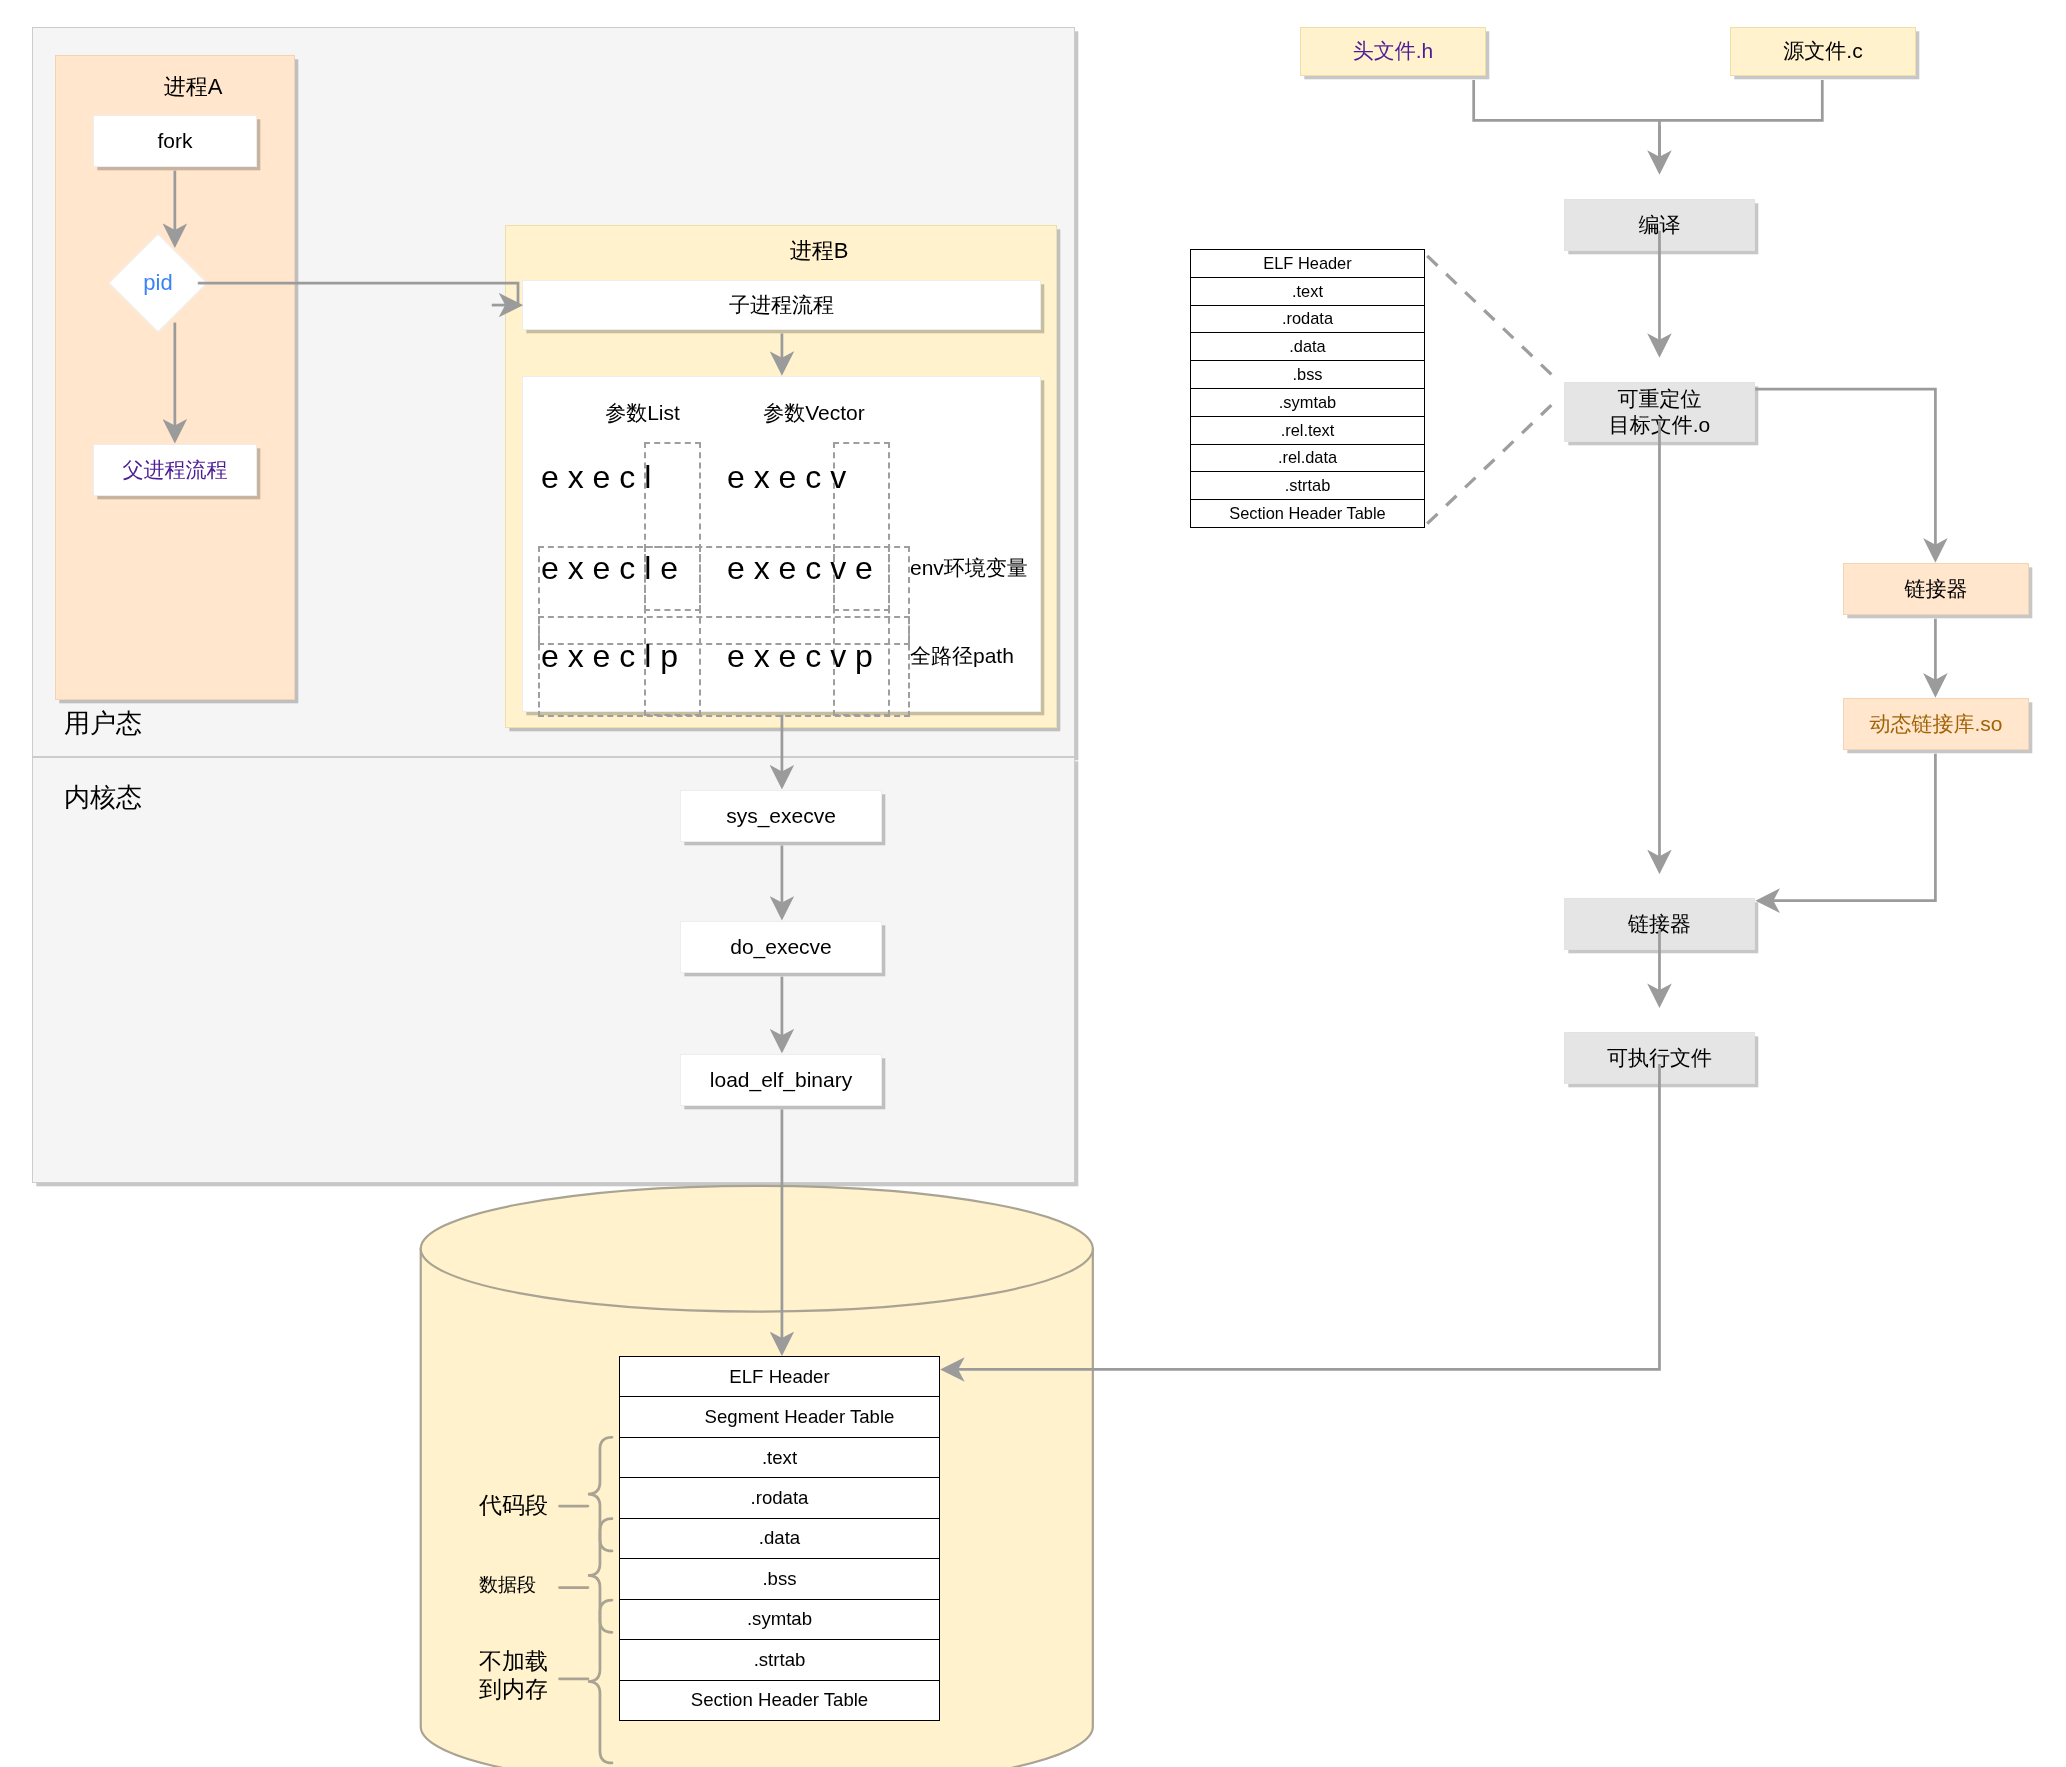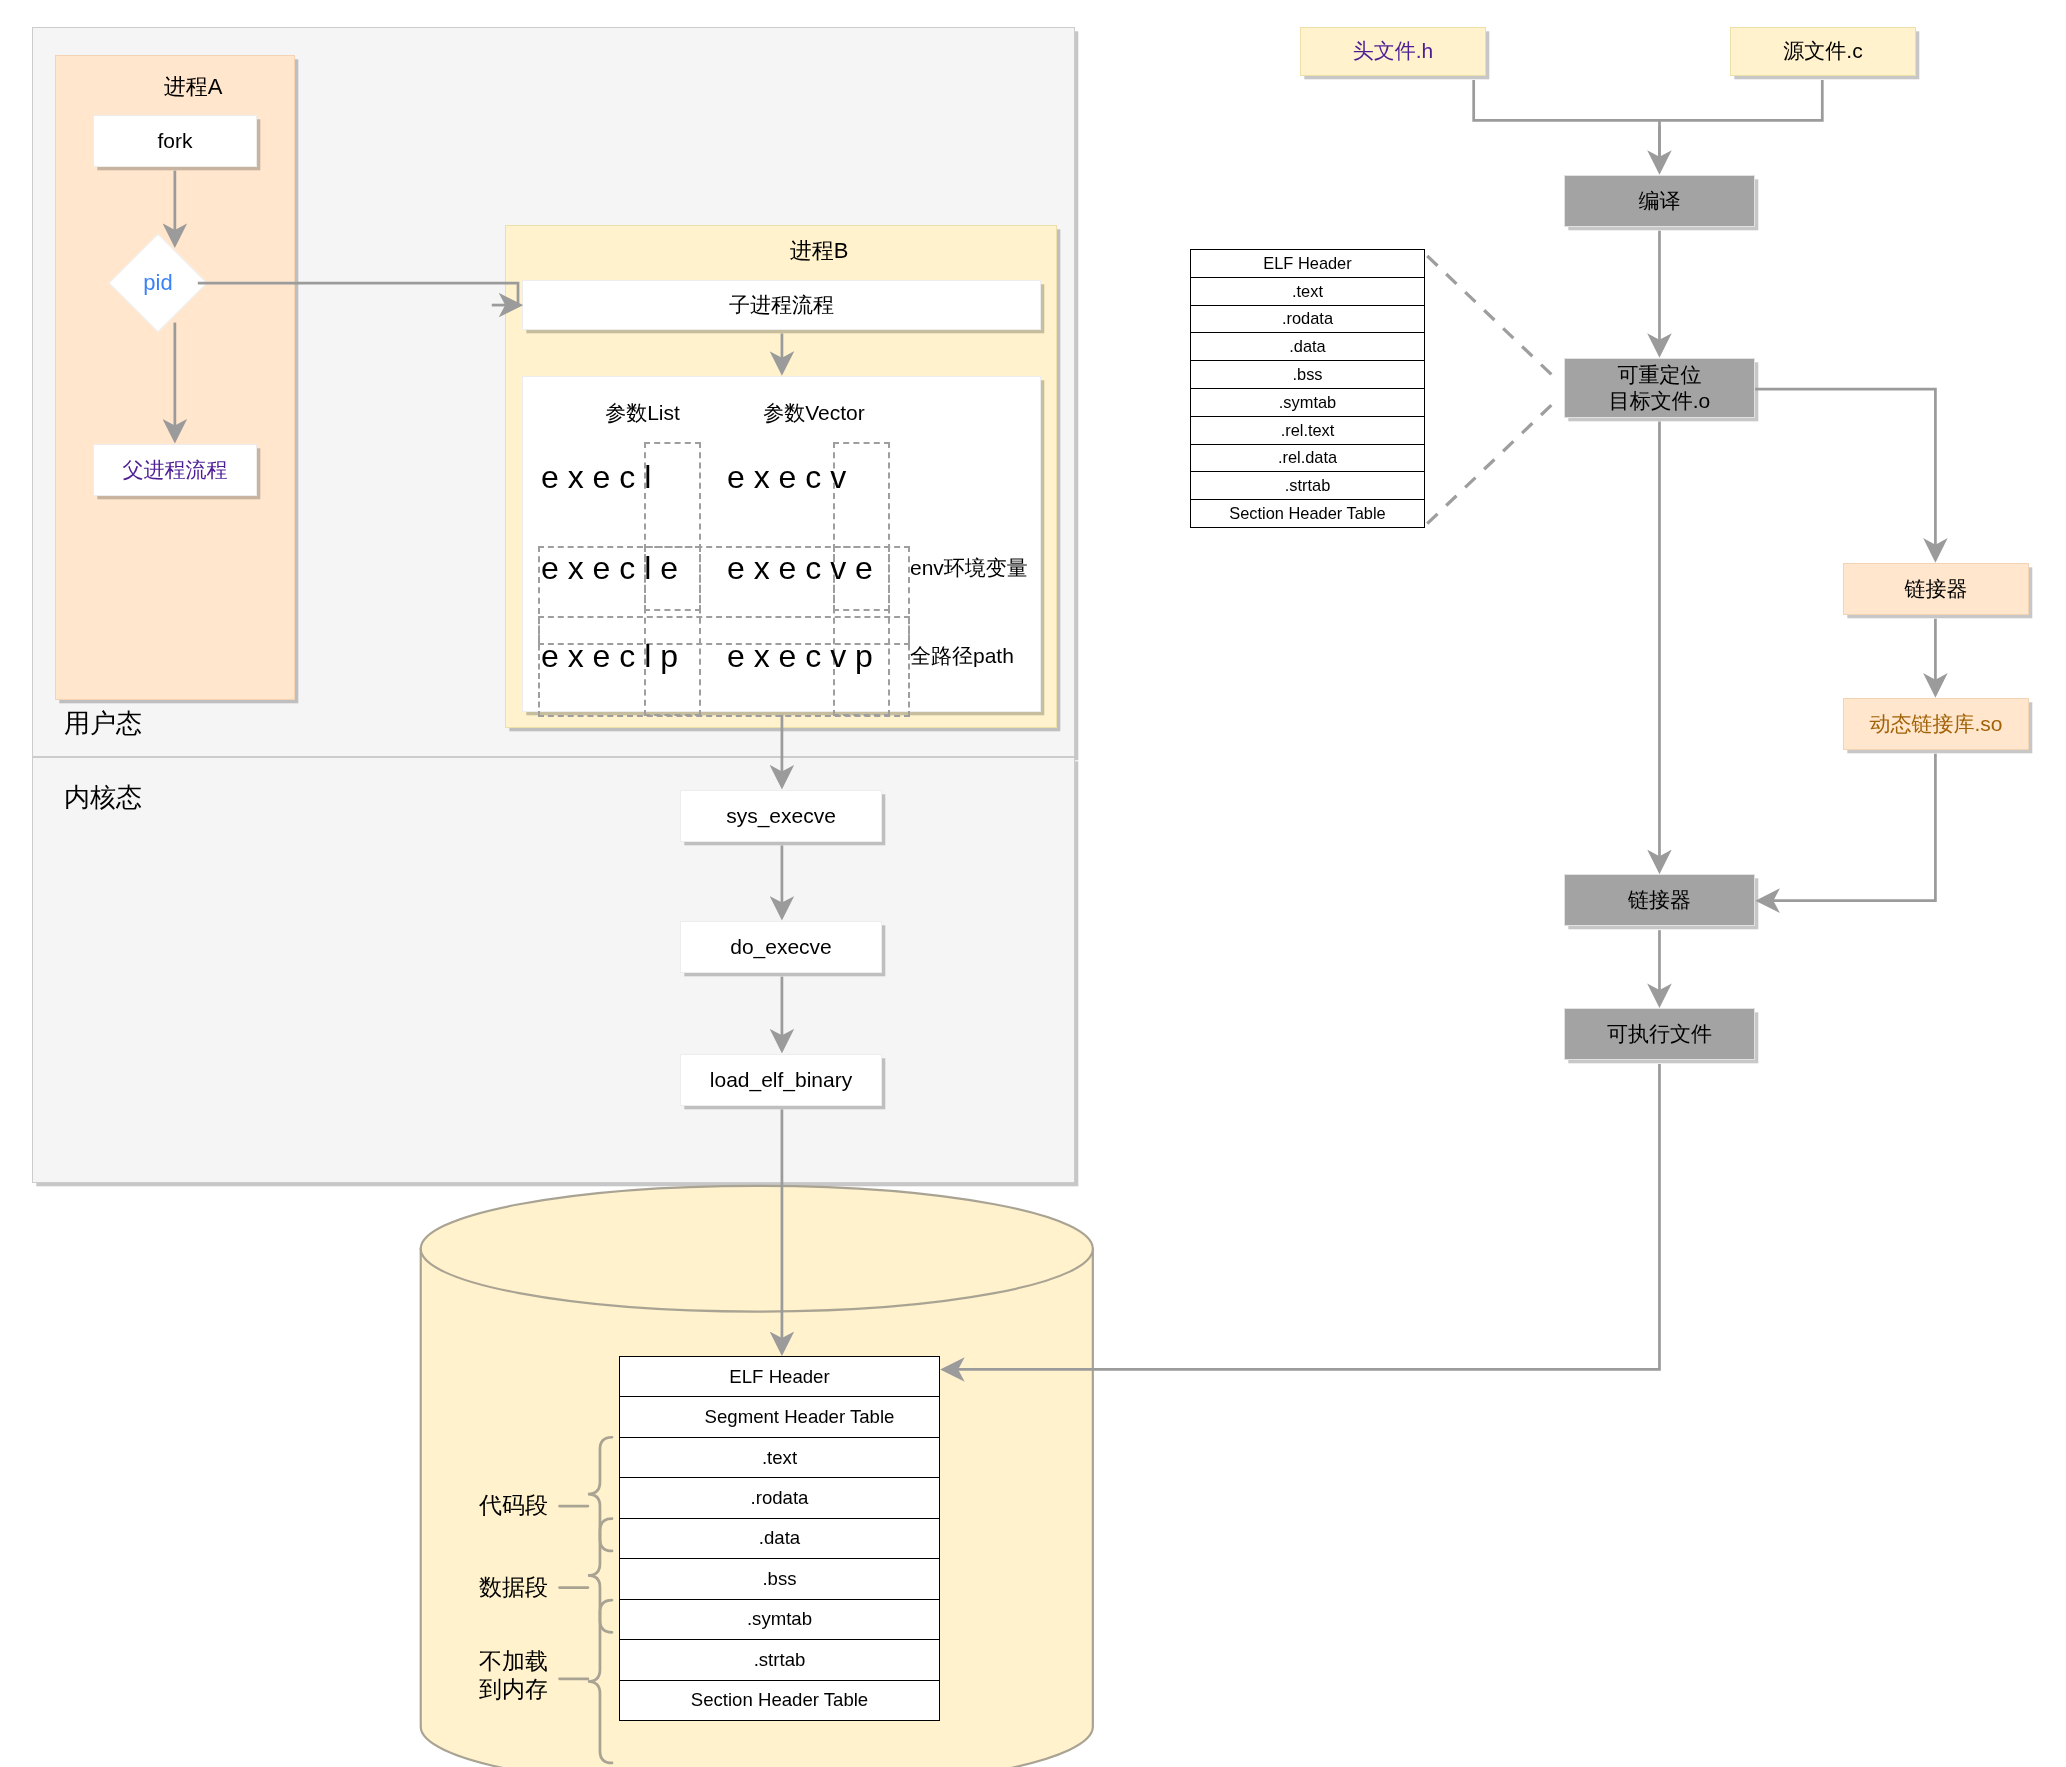--- a/index.html
+++ b/index.html
@@ -11,21 +11,21 @@
   .node{position:absolute;box-sizing:border-box;display:flex;align-items:center;
         justify-content:center;text-align:center;line-height:1.25;}
 
   
   .shadow{box-shadow:3.8px 3.8px 0 -0.5px rgba(0,0,0,0.22);}
 
   .grayzone{background:#F5F5F5;border:1.1px solid #CCCCCC;}
   .peach{background:#FFE6CC;border:0.5px solid #F2D4B4;}
   .yellow{background:#FFF2CC;border:0.5px solid #EDDFA8;}
   .white{background:#FFFFFF;border:0.5px solid #EDEDED;}
-  .graybox{background:#a3a3a3;border:0.5px solid #E2E2E2;}
+  .graybox{background:#e5e5e5;border:0.5px solid #E2E2E2;margin-top:24px;}
 
   .lbl{position:absolute;color:#000000;white-space:pre;}
 
   
   .diamond{position:absolute;}
   .diamond .dshape{width:100%;height:100%;background:#FFFFFF;
       transform:rotate(45deg);border:0.5px solid #EDEDED;box-sizing:border-box;}
   .diamond .dtext{position:absolute;inset:0;display:flex;align-items:center;
       justify-content:center;}
 
@@ -155,21 +155,21 @@
 
       <path d="M 1120 2779 q -22 0 -22 22 l 0 60 q 0 22 -22 22 q 22 0 22 22 l 0 60 q 0 22 22 22"></path>
       <path d="M 1076 2905 h -52"></path>
 
       <path d="M 1120 2928 q -22 0 -22 22 l 0 105 q 0 22 -22 22 q 22 0 22 22 l 0 105 q 0 22 22 22"></path>
       <path d="M 1076 3072 h -52"></path>
     </g>
   </svg>
 
   <div class="lbl" style="left:479px;top:1490px;font-size:23px;">代码段</div>
-  <div class="lbl" style="left:479px;top:1572px;font-size:23px;">数据段</div>
+  <div class="lbl" style="left:479px;top:1572px;font-size:19px;">数据段</div>
   <div class="lbl" style="left:479px;top:1646px;font-size:23px;">不加载</div>
   <div class="lbl" style="left:479px;top:1674px;font-size:23px;">到内存</div>
 
   <svg class="ov" viewBox="0 0 3781 3235">
     <defs>
       <marker id="ah" viewBox="0 0 12 12" refX="10" refY="6" markerWidth="9" markerHeight="9" orient="auto-start-reverse">
         <path d="M 0 0 L 12 6 L 0 12 L 3.2 6 z" fill="#9B9B9B"></path>
       </marker>
     </defs>
     <g stroke="#9B9B9B" stroke-width="5" fill="none" marker-end="url(#ah)">

